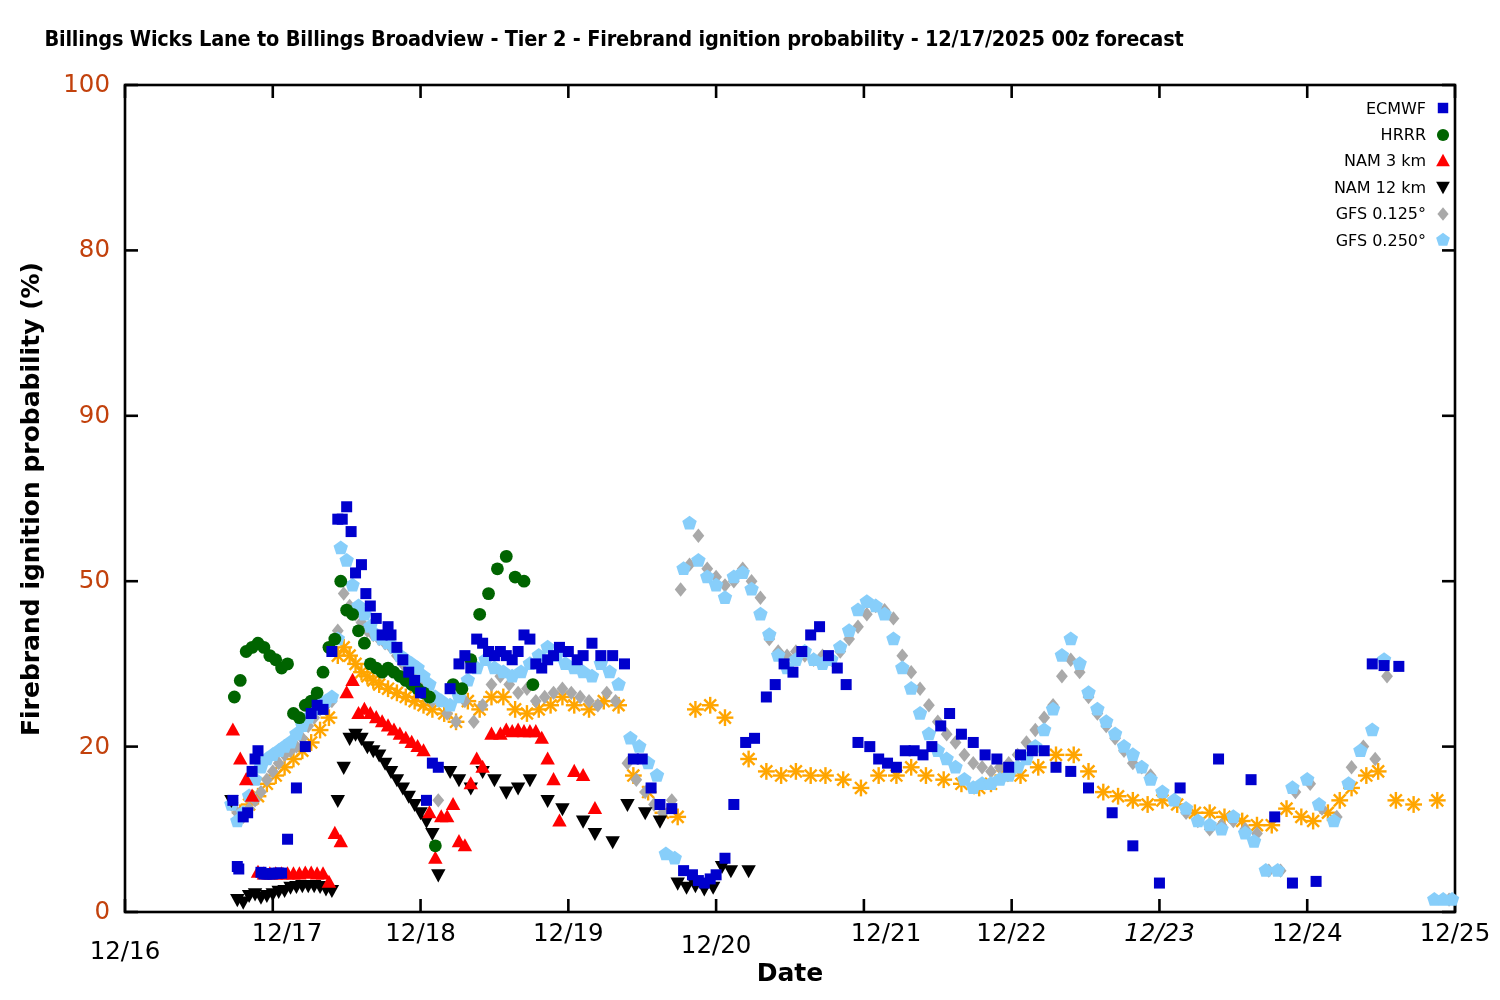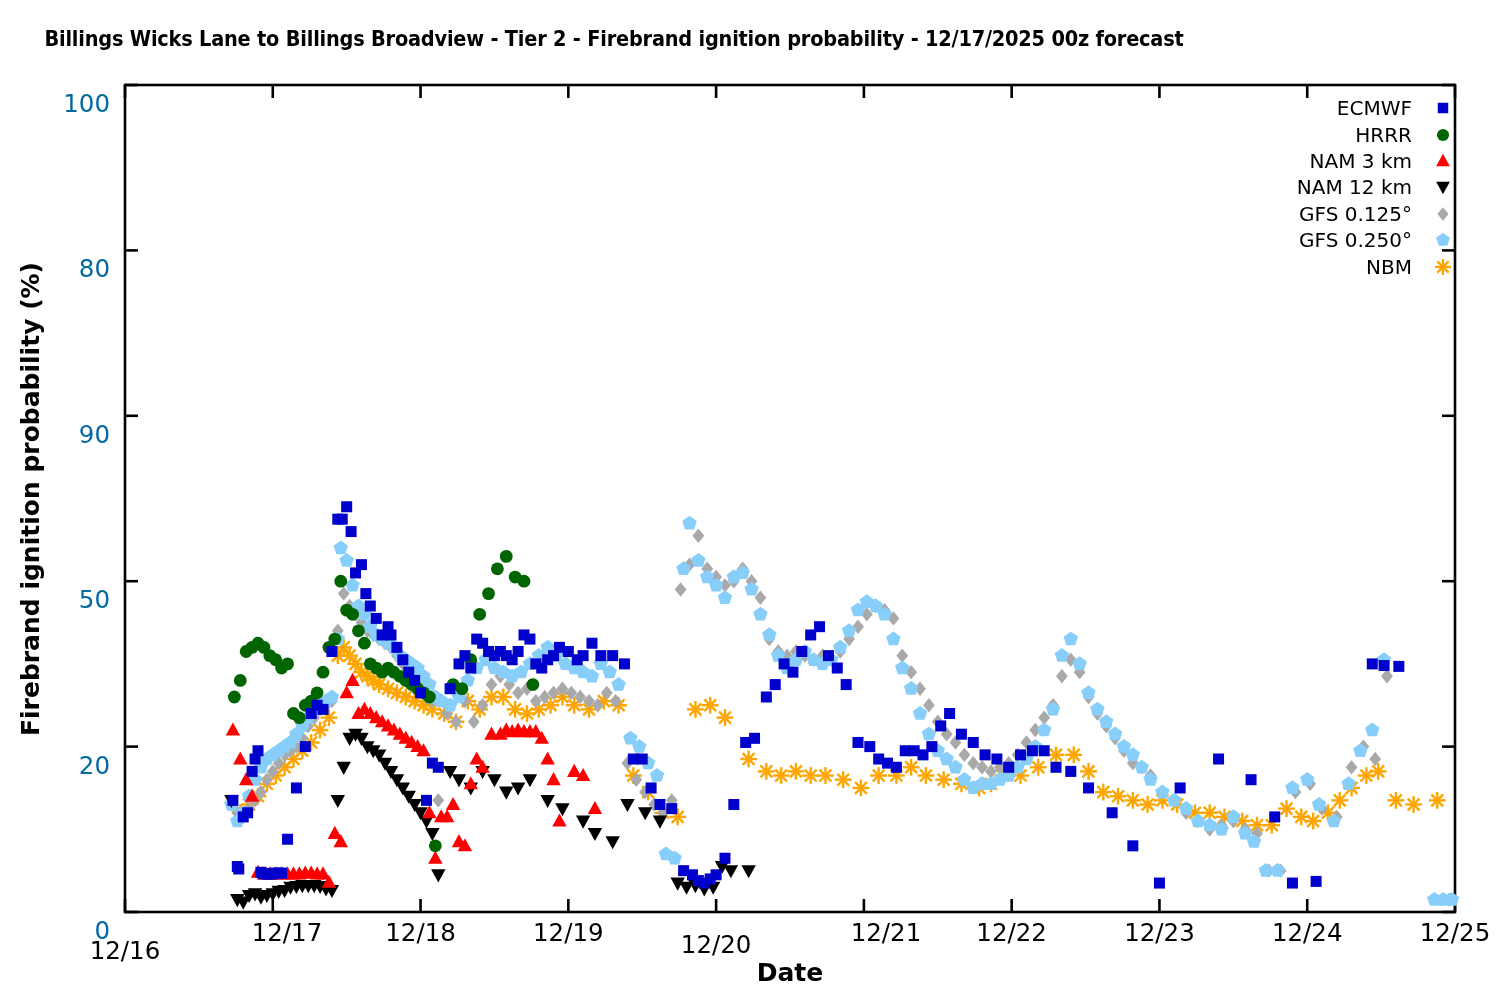--- a/index.html
+++ b/index.html
@@ -26,34 +26,34 @@
     position:absolute;left:50%;top:50%;
     transform:translate(-50%,-50%) rotate(-90deg);
     white-space:nowrap;font-weight:bold;font-size:25px;color:#000;
   }
   .xlabel{
     position:absolute;left:125px;top:958px;width:1330px;
     text-align:center;font-weight:bold;font-size:25px;color:#000000;
   }
   .ytick{
     position:absolute;right:0;width:100px;text-align:right;
-    font-size:24.5px;color:#0369a1;margin-top:20px;
+    font-size:24.5px;color:#c2410c;
   }
   .xtick{
     position:absolute;top:918px;width:160px;text-align:center;
     font-size:24.5px;color:#000;
   }
   .legend{
     position:absolute;left:1150px;top:95px;width:310px;
   }
   .legend-row{
     height:26.4px;display:flex;align-items:center;justify-content:flex-end;
   }
   .legend-label{
-    font-size:20px;color:#000;margin-right:14px;white-space:nowrap;
+    font-size:16px;color:#000;white-space:nowrap;
   }
   .legend-mark{width:34px;height:26px;position:relative;flex:0 0 34px;}
   .legend-mark svg{position:absolute;left:0;top:0;}
 </style>
 </head>
 <body>
 
 <div id="root">
 
   <div class="chart-title">Billings Wicks Lane to Billings Broadview - Tier 2 - Firebrand ignition probability - 12/17/2025 00z forecast</div>
@@ -1245,21 +1245,21 @@
       <div class="ytick" style="top: 69px; left: 5px; width: 105px;">100</div>
     </div>
   <div id="xticks">
       <div class="xtick" style="left: 45px; margin-top: 18px;">12/16</div>
       <div class="xtick" style="left: 207px;">12/17</div>
       <div class="xtick" style="left: 340.556px;">12/18</div>
       <div class="xtick" style="left: 488.333px;">12/19</div>
       <div class="xtick" style="left: 636.111px; margin-top: 12px;">12/20</div>
       <div class="xtick" style="left: 806px;">12/21</div>
       <div class="xtick" style="left: 931.667px;">12/22</div>
-      <div class="xtick" style="left: 1079.44px;">12/23</div>
+      <div class="xtick" style="left: 1079.44px; font-style: italic;">12/23</div>
       <div class="xtick" style="left: 1227.22px;">12/24</div>
       <div class="xtick" style="left: 1375px;">12/25</div>
     </div>
 
   <div class="legend">
       <div class="legend-row">
         <span class="legend-label">ECMWF</span>
         <span class="legend-mark">
           <svg width="34" height="26">
             <rect x="11.775" y="7.775" width="10.45" height="10.45" fill="#0000cd"></rect>
@@ -1299,28 +1299,15 @@
         </span>
       </div>
       <div class="legend-row">
         <span class="legend-label">GFS 0.250°</span>
         <span class="legend-mark">
           <svg width="34" height="26">
             <polygon points="17.00,5.78 23.87,10.77 21.24,18.84 12.76,18.84 10.13,10.77" fill="#87cefa"></polygon>
           </svg>
         </span>
       </div>
-      <div class="legend-row">
-        <span class="legend-label">NBM</span>
-        <span class="legend-mark">
-          <svg width="34" height="26">
-            <g>
-              <line x1="9.02" y1="13" x2="24.98" y2="13" stroke="#ffa500" stroke-width="2.28"></line>
-              <line x1="11.35728788613135" y1="7.357287886131352" x2="22.642712113868647" y2="18.642712113868647" stroke="#ffa500" stroke-width="2.28"></line>
-              <line x1="17" y1="5.0200000000000005" x2="17" y2="20.98" stroke="#ffa500" stroke-width="2.28"></line>
-              <line x1="22.642712113868647" y1="7.357287886131351" x2="11.357287886131353" y2="18.642712113868647" stroke="#ffa500" stroke-width="2.28"></line>
-            </g>
-          </svg>
-        </span>
-      </div>
     </div>
 
 </div>
 
 </body></html>

